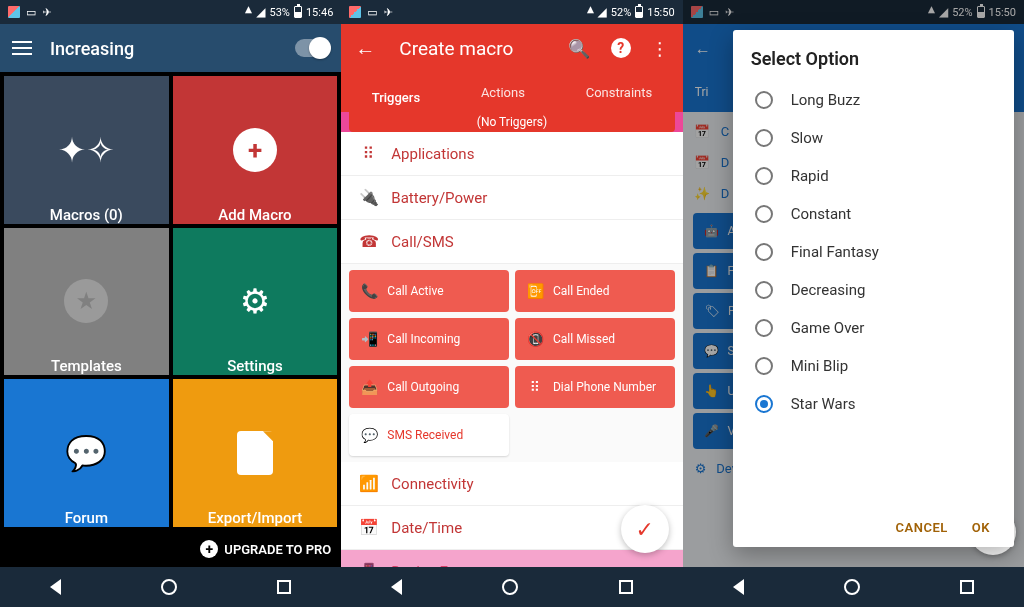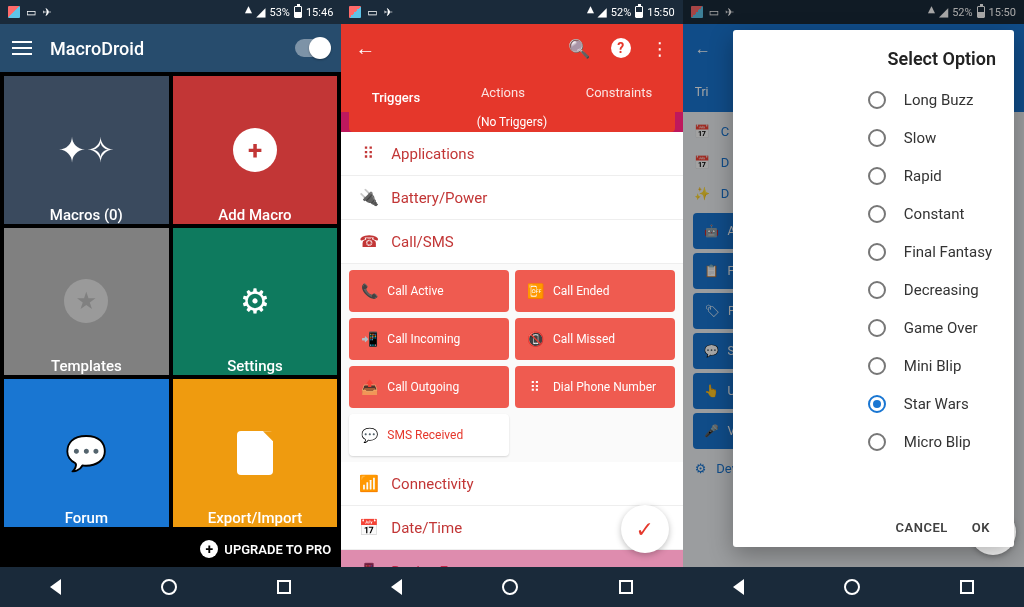--- a/index.html
+++ b/index.html
@@ -41,48 +41,48 @@
 .nav-sq{width:14px;height:14px;border:2px solid #fff;}
 
 
 .p2-toolbar{background:#e5372b;color:#fff;}
 .p2-t1{height:48px;display:flex;align-items:center;padding:0 14px;font-size:19px;}
 .p2-back{font-size:20px;margin-right:24px;}
 .p2-t1 .sp{margin-left:auto;display:flex;gap:20px;align-items:center;font-size:18px;}
 .p2-tabs{height:40px;display:flex;align-items:center;justify-content:space-around;font-size:13px;}
 .p2-tabs .tab{opacity:.85;}
 .p2-tabs .tab.active{opacity:1;font-weight:500;border-bottom:2px solid #fff;padding-bottom:10px;margin-top:22px;}
-.p2-body{flex:1;overflow:hidden;background:#be185d;position:relative;}
+.p2-body{flex:1;overflow:hidden;background:#ec4899;position:relative;}
 .p2-strip{background:#e5372b;color:#fff;height:20px;font-size:12px;display:flex;align-items:center;justify-content:center;margin:0 8px;border-radius:0 0 4px 4px;}
 .cat{display:flex;align-items:center;gap:14px;padding:12px 18px;color:#c23636;font-size:15px;border-bottom:1px solid #eee;background:#fff;}
 .cat-i{width:18px;text-align:center;font-size:16px;}
 .chips{display:grid;grid-template-columns:1fr 1fr;gap:6px;padding:6px 8px;background:#fafafa;}
 .chip{background:#ef5b50;color:#fff;border-radius:4px;height:42px;display:flex;align-items:center;gap:10px;padding:0 12px;font-size:12px;}
 .chip.sel{background:#fff;color:#e5372b;box-shadow:0 1px 2px rgba(0,0,0,.15);}
 .chip-i{font-size:14px;width:16px;text-align:center;}
 .fab{position:absolute;right:14px;bottom:14px;width:48px;height:48px;background:#fff;border-radius:50%;box-shadow:0 2px 6px rgba(0,0,0,.25);display:flex;align-items:center;justify-content:center;color:#e5372b;font-size:22px;}
 
 
 .p3-bg{position:absolute;inset:0;display:flex;flex-direction:column;}
 .p3-toolbar{height:48px;background:#1976d2;display:flex;align-items:center;padding:0 12px;color:#fff;}
 .p3-tabs{height:40px;background:#1976d2;color:#fff;display:flex;align-items:center;font-size:12px;padding:0 12px;justify-content:space-between;}
 .p3-list{flex:1;background:#eef1f5;padding-top:4px;}
 .p3-row{display:flex;align-items:center;gap:10px;padding:8px 12px;color:#1976d2;font-size:13px;}
 .p3-chip{background:#1976d2;color:#fff;border-radius:4px;margin:4px 10px;height:36px;display:flex;align-items:center;padding:0 12px;font-size:12px;gap:8px;}
 .p3-chip .badge{margin-left:auto;font-size:9px;background:rgba(255,255,255,.25);padding:2px 5px;border-radius:2px;}
 .p3-overlay{position:absolute;inset:0;background:rgba(0,0,0,.35);}
-.dialog{position:absolute;top:30px;left:50px;right:10px;bottom:60px;background:#fff;border-radius:3px;box-shadow:0 8px 24px rgba(0,0,0,.3);display:flex;flex-direction:column;padding:18px 18px 8px;align-items:flex-end;}
+.dialog{position:absolute;top:30px;left:50px;right:10px;bottom:60px;background:#fff;border-radius:3px;box-shadow:0 8px 24px rgba(0,0,0,.3);display:flex;flex-direction:column;padding:18px 18px 8px;}
 .dlg-title{font-size:18px;font-weight:600;color:#222;margin-bottom:12px;}
 .options{flex:1;overflow:auto;}
 .opt{display:flex;align-items:center;gap:18px;padding:10px 4px;font-size:15px;color:#333;}
 .radio{width:18px;height:18px;border:2px solid #777;border-radius:50%;position:relative;flex-shrink:0;}
 .radio.on{border-color:#1976d2;}
 .radio.on::after{content:"";position:absolute;inset:3px;background:#1976d2;border-radius:50%;}
 .dlg-actions{display:flex;justify-content:flex-end;gap:24px;padding:10px 6px 4px;}
-.dlg-btn{color:#404040;font-weight:600;font-size:13px;letter-spacing:.5px;}
+.dlg-btn{color:#a16207;font-weight:600;font-size:13px;letter-spacing:.5px;}
 .p3-fab{position:absolute;right:8px;bottom:52px;width:46px;height:46px;background:#fff;border-radius:50%;box-shadow:0 2px 5px rgba(0,0,0,.25);display:flex;align-items:center;justify-content:center;color:#1976d2;font-size:20px;}
 
 
 .sparkle{font-size:34px;color:#fff;}
 .pluscircle{width:44px;height:44px;background:#fff;border-radius:50%;display:flex;align-items:center;justify-content:center;color:#c23636;font-size:26px;font-weight:bold;}
 .starcircle{width:44px;height:44px;background:#9a9a9a;border-radius:50%;display:flex;align-items:center;justify-content:center;color:#808080;font-size:24px;}
 .gear{font-size:34px;}
 .forum-i{font-size:34px;}
 .sd-i{width:36px;height:44px;background:#fff;border-radius:4px 4px 4px 4px;position:relative;}
 .sd-i::before{content:"";position:absolute;top:0;right:0;width:10px;height:10px;background:#ef9b0f;clip-path:polygon(100% 0,100% 100%,0 0);}
@@ -106,21 +106,21 @@
         </span>
       <span>15:46</span>
     </div>
   </div>
   <div class="p1-toolbar">
     <div class="p1-hamb">
         <span></span>
         <span></span>
         <span></span>
       </div>
-    <span>MacroDroid</span>
+    <span>Increasing</span>
     <div class="p1-switch"></div>
   </div>
   <div class="p1-grid">
     <div class="tile t-macros">
       <div class="tile-icon sparkle">✦✧</div>
       <div class="tile-label">Macros (0)</div>
     </div>
     <div class="tile t-add">
       <div class="tile-icon">
           <div class="pluscircle">+</div>
@@ -172,20 +172,21 @@
       <span>52%</span>
       <span class="batt">
           <span class="batt-fill"></span>
         </span>
       <span>15:50</span>
     </div>
   </div>
   <div class="p2-toolbar">
     <div class="p2-t1">
       <span class="p2-back">←</span>
+      <span>Create macro</span>
       <div class="sp">
         <span>🔍</span>
         <span style="width:20px;height:20px;background:#fff;color:#e5372b;border-radius:50%;display:inline-flex;align-items:center;justify-content:center;font-size:14px;font-weight:bold;">?</span>
         <span>⋮</span>
       </div>
     </div>
     <div class="p2-tabs">
       <span class="tab active">Triggers</span>
       <span class="tab">Actions</span>
       <span class="tab">Constraints</span>
@@ -331,24 +332,20 @@
           <span>Game Over</span>
         </div>
         <div class="opt">
           <div class="radio"></div>
           <span>Mini Blip</span>
         </div>
         <div class="opt">
           <div class="radio on"></div>
           <span>Star Wars</span>
         </div>
-        <div class="opt">
-          <div class="radio"></div>
-          <span>Micro Blip</span>
-        </div>
       </div>
     <div class="dlg-actions">
       <span class="dlg-btn">CANCEL</span>
       <span class="dlg-btn">OK</span>
     </div>
   </div>
   <div class="navbar" style="position:absolute;bottom:0;left:0;right:0;">
     <div class="nav-tri"></div>
     <div class="nav-circ"></div>
     <div class="nav-sq"></div>

